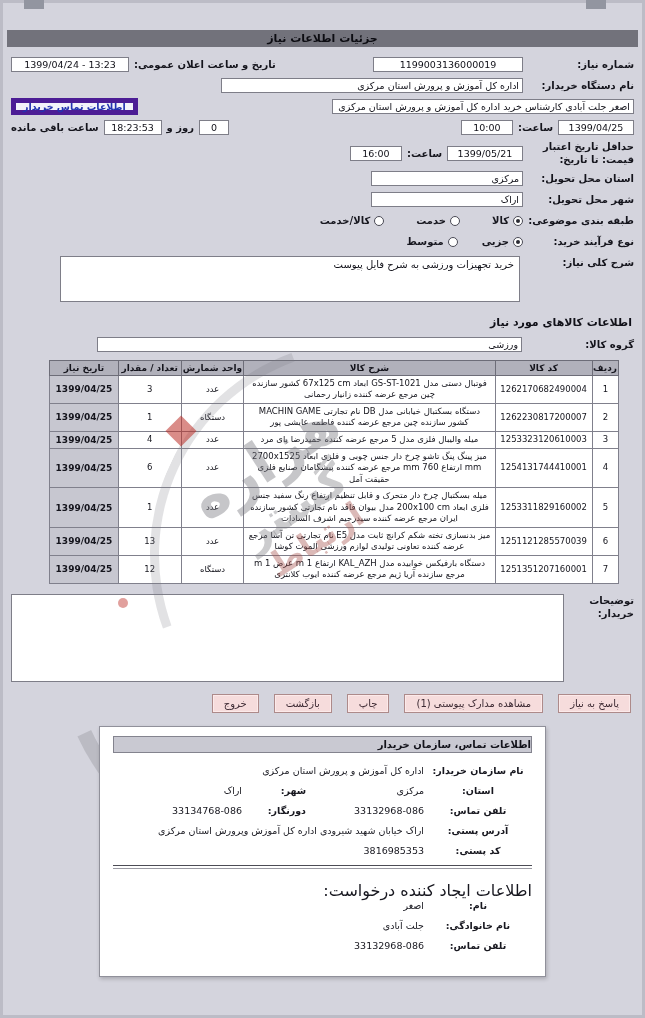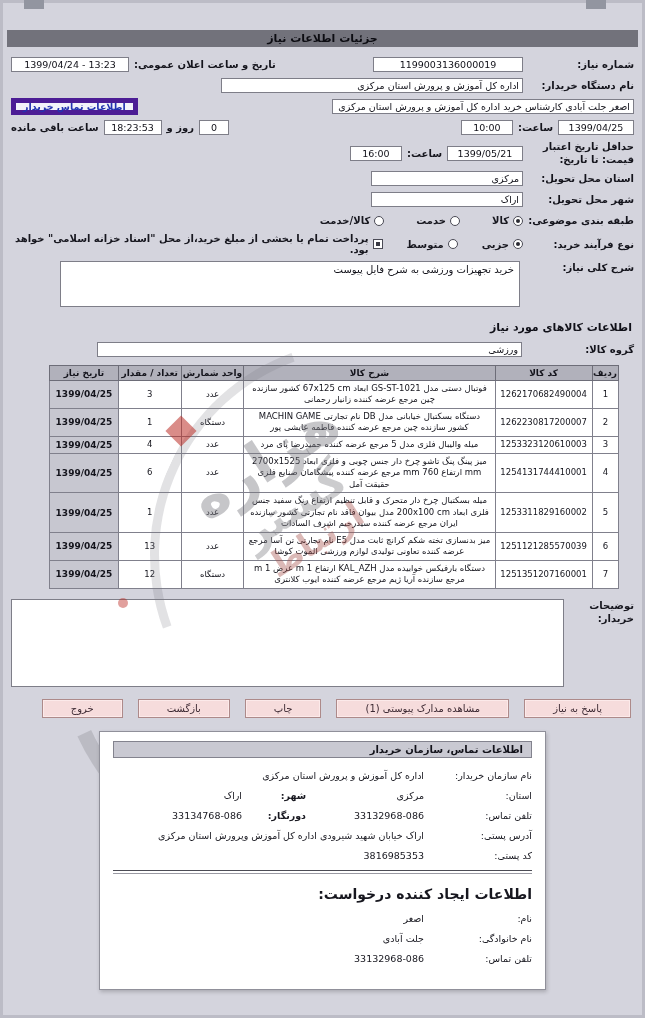--- a/index.html
+++ b/index.html
@@ -51,32 +51,32 @@
   table.goods th{background:#b1b1bb;border:1px solid #6d6d78;font-size:9px;padding:2px 1px;color:#14141c;}
   table.goods td{background:#fff;border:1px solid #80808c;font-size:8.5px;padding:2px;text-align:center;vertical-align:middle;line-height:1.35;color:#14141c;}
   table.goods td.code-cell{direction:ltr;}
   table.goods td.date-cell{background:#c7c7d0;font-weight:bold;font-size:9px;}
   table.goods td.desc-cell{padding:2px 4px;}
 
   .notes-block{display:flex;align-items:flex-start;gap:6px;padding:0 11px;margin-top:10px;font-size:10px;}
   .notes-lbl{width:64px;font-weight:bold;text-align:right;line-height:1.3;flex:none;}
 
   .btns{display:flex;align-items:center;gap:15px;padding:0 14px;margin-top:12px;}
-  .btn{background:#f6dcdc;border:1px solid #ad8a8a;box-shadow:inset 0 0 0 1px #fceaea;color:#3d2a33;font-size:10px;font-family:inherit;height:19px;padding:0 28px;cursor:pointer;}
+  .btn{background:#f6dcdc;border:1px solid #ad8a8a;box-shadow:inset 0 0 0 1px #fceaea;color:#3d2a33;font-size:10px;font-family:inherit;height:19px;padding:0 11px;cursor:pointer;}
 
   .contact{width:447px;margin:13px auto 0;background:#fff;border:1px solid #90909a;box-shadow:1px 2px 4px rgba(0,0,0,.2);padding:9px 13px 16px;position:relative;z-index:6;}
-  .contact-title{background:#c9c9d2;border:1px solid #83838e;font-size:10px;font-weight:bold;padding:2px 8px;color:#12121a;}
+  .contact-title{background:#c9c9d2;border:1px solid #83838e;font-size:10px;font-weight:bold;padding:2px 0;color:#12121a;}
   .crows{margin-top:12px;}
   .crow{display:flex;align-items:flex-start;font-size:9.5px;margin-bottom:9px;}
-  .cl{font-weight:normal;width:108px;flex:none;}
+  .cl{font-weight:bold;width:108px;flex:none;text-align:center;}
   .cl2{font-weight:bold;width:64px;flex:none;}
   .cv1{width:118px;flex:none;}
   .ltrtxt{direction:ltr;unicode-bidi:embed;display:inline-block;}
   .dline{border-top:1px solid #4c4c55;border-bottom:1px solid #9a9aa3;height:4px;margin:6px 0 12px;}
-  .csub{font-size:14px;font-weight:bold;margin-bottom:11px;}
+  .csub{font-size:16px;font-weight:normal;}
 
   
   .watermark{position:absolute;inset:0;pointer-events:none;z-index:4;}
   .wm-arc1{position:absolute;top:395px;left:55px;width:480px;height:480px;border:15px solid transparent;border-top-color:rgba(122,122,130,.28);border-radius:50%;transform:rotate(200deg);}
   .wm-arc2{position:absolute;top:340px;left:150px;width:430px;height:430px;border:9px solid transparent;border-left-color:rgba(122,122,130,.22);border-radius:50%;transform:rotate(25deg);}
   .wm-words{position:absolute;top:424px;left:205px;transform:rotate(-33deg);text-align:center;line-height:1.05;}
   .wm-l1{font-size:58px;font-weight:bold;color:rgba(120,120,126,.42);}
   .wm-l2{font-size:44px;font-weight:bold;color:rgba(120,120,126,.38);}
   .wm-l3{font-size:34px;font-weight:bold;color:rgba(165,80,75,.40);}
   .wm-diamond{position:absolute;top:420px;left:170px;width:22px;height:22px;background:rgba(188,45,38,.55);transform:rotate(45deg);}
@@ -162,24 +162,20 @@
   <div class="frow">
     <span class="lblw">نوع فرآیند خرید:</span>
     <span class="optgroup tight">
       <span class="opt">
         <span class="radio on"></span>
         <span>جزیی</span>
       </span>
       <span class="opt">
         <span class="radio"></span>
         <span>متوسط</span>
-      </span>
-      <span class="opt">
-        <span class="checkbox on"></span>
-        <span>پرداخت تمام یا بخشی از مبلغ خرید،از محل "اسناد خزانه اسلامی" خواهد بود.</span>
       </span>
     </span>
   </div>
 </div>
 
 <div class="desc-block">
   <span class="lblw">شرح کلی نیاز:</span>
   <textarea class="ta ta-desc" readonly="" style="">خرید تجهیزات ورزشی به شرح فایل پیوست</textarea>
 </div>
 

